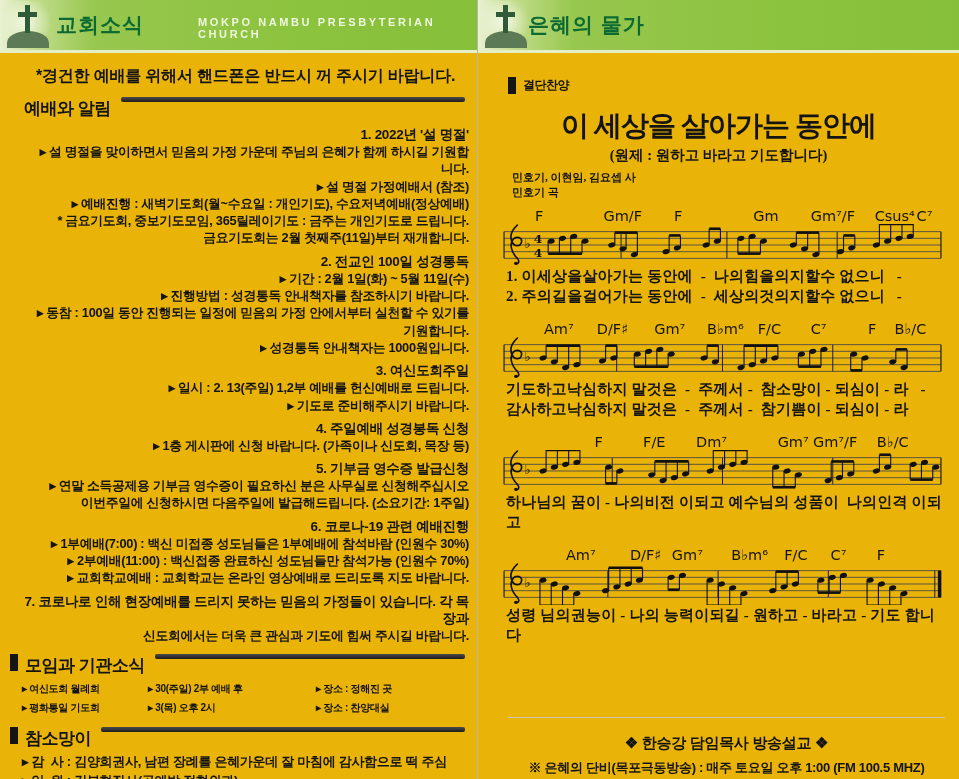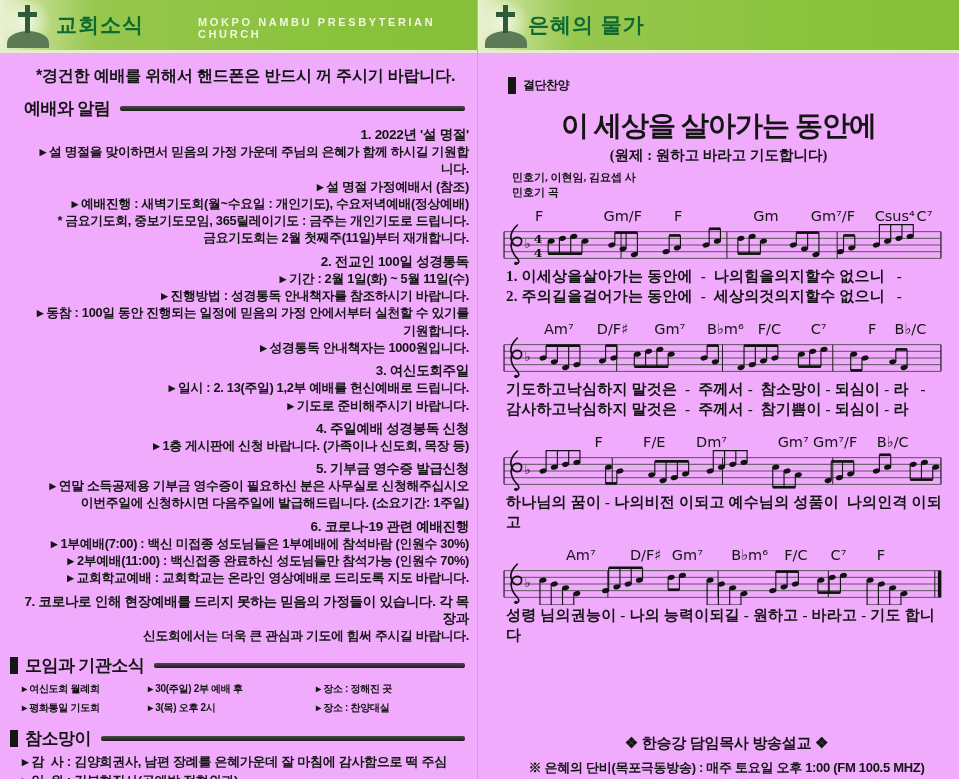--- a/index.html
+++ b/index.html
@@ -1,16 +1,16 @@
 <!DOCTYPE html>
 <html><head>
 <meta charset="utf-8">
 <style>
   html,body{margin:0;padding:0;}
-  #app{position:relative;width:959px;height:779px;background:#f0abfc;overflow:hidden;
+  #app{position:relative;width:959px;height:779px;background:#eab308;overflow:hidden;
        font-family:"Liberation Sans",sans-serif;color:#141414;}
   .page{position:absolute;top:0;height:779px;}
   #left-page{left:0;width:477px;}
   #right-page{left:478px;width:481px;}
   .divider{position:absolute;left:477px;top:0;width:1px;height:779px;background:#b7b5ac;}
 
   
   .hdr{position:relative;height:50px;
        background:linear-gradient(90deg,#e9f1d2 0%,#c3dd8d 7%,#97c74e 20%,#8cc33f 60%,#86bf39 100%);
        border-bottom:3px solid #e4efc8;}
@@ -18,21 +18,21 @@
   #right-page .hdr-title{left:50px;}
   .hdr-sub{position:absolute;left:198px;top:16px;font-size:11px;font-weight:700;color:#eff7de;letter-spacing:2.6px;}
   .cross{position:absolute;left:4px;top:1px;width:48px;height:47px;}
   .glow{position:absolute;inset:0;background:radial-gradient(circle at 45% 45%, #f2f7e4 0%, rgba(242,247,228,0) 70%);}
   .mound{position:absolute;left:3px;bottom:0;width:42px;height:17px;background:#5c7a55;border-radius:100% 100% 0 0/140% 140% 0 0;}
   .cv{position:absolute;left:21px;top:4px;width:5px;height:28px;background:#2f5b38;}
   .ch{position:absolute;left:14px;top:11px;width:19px;height:5px;background:#2f5b38;}
 
   
   .notice{margin:13px 8px 0 36px;font-size:16px;font-weight:800;letter-spacing:-0.2px;}
-  .sec-head{display:flex;align-items:center;margin:10px 12px 2px 24px;font-family:Liberation Serif, serif;}
+  .sec-head{display:flex;align-items:flex-start;margin:10px 12px 2px 24px;}
   .sec-head.bar{margin-left:10px;}
   .blackbar{width:8px;height:17px;background:#151515;margin-right:7px;flex:0 0 auto;}
   .sec-title{font-size:17px;font-weight:800;letter-spacing:-0.5px;white-space:nowrap;}
   .sec-rule{flex:1;height:5px;background:linear-gradient(#4a4a4a,#1c1c1c);margin-left:10px;border-radius:2px;}
   .ann-item{margin:6px 8px 0 22px;text-align:right;}
   .ann-head{font-size:13.5px;font-weight:800;line-height:17px;letter-spacing:-0.3px;}
   .ann-line{font-size:12.8px;font-weight:600;line-height:17.3px;margin-left:9px;white-space:pre-wrap;letter-spacing:-0.3px;}
   .meet-row{display:flex;margin-left:22px;font-size:10px;font-weight:700;line-height:19px;letter-spacing:-0.3px;}
   .mc1{width:126px;} .mc2{width:168px;} .mc3{flex:1;}
   .mem-line{font-size:13px;font-weight:700;line-height:19px;margin-left:22px;white-space:pre-wrap;letter-spacing:-0.3px;}

